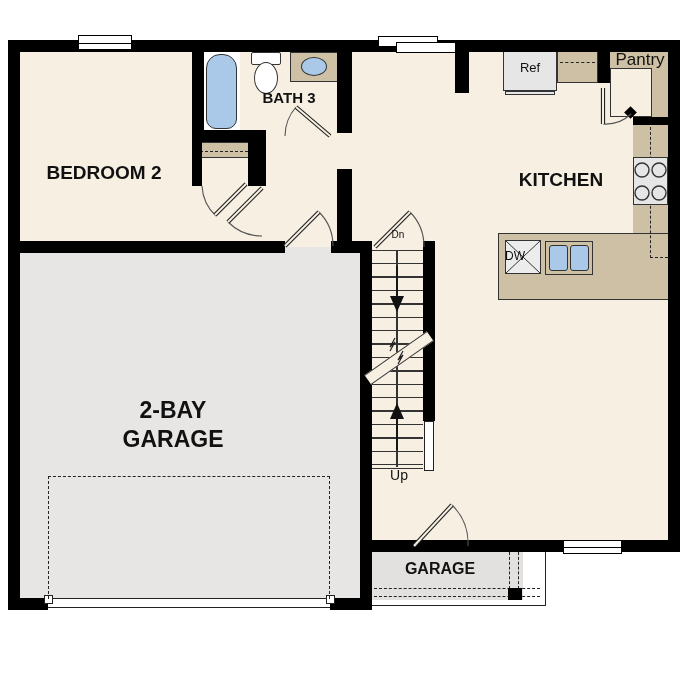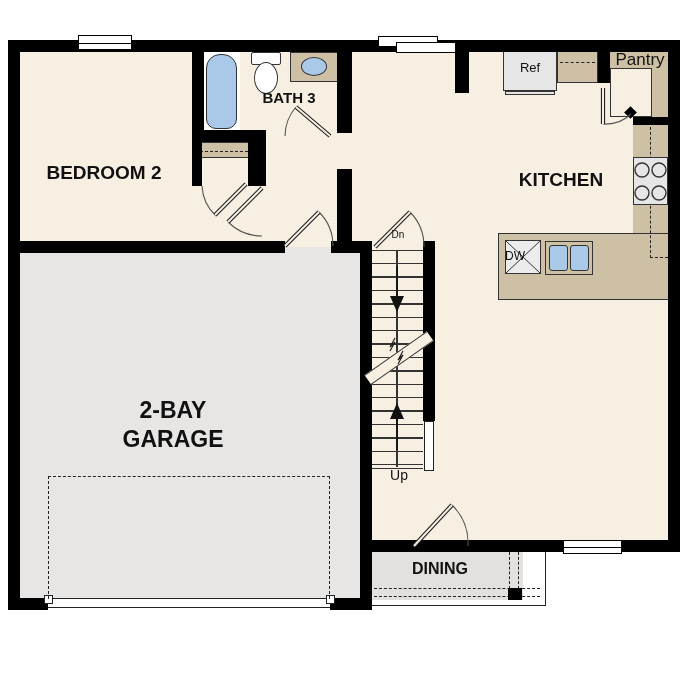--- a/index.html
+++ b/index.html
@@ -158,21 +158,21 @@
       <line x1="375" y1="247" x2="410" y2="212"></line>
       <line x1="414" y1="546" x2="452" y2="505"></line>
       <line x1="603" y1="88" x2="603" y2="124"></line>
     </g>
   </svg>
 
   <div class="label" style="left:29px;top:133px;width:150px;font-size:19px;margin-top:28px;">BEDROOM 2</div>
   <div class="label" style="left:248px;top:89px;width:82px;font-size:15px;">BATH 3</div>
   <div class="label" style="left:501px;top:168px;width:120px;font-size:19px;">KITCHEN</div>
   <div class="label" style="left:118px;top:396px;width:110px;font-size:23px;">2-BAY GARAGE</div>
-  <div class="label" style="left:404px;top:559px;width:72px;font-size:16px;">DINING</div>
+  <div class="label" style="left:404px;top:559px;width:72px;font-size:16px;">GARAGE</div>
 
   <div class="small-label" style="left:503px;top:60px;width:54px;font-size:13px;">Ref</div>
   <div class="small-label" style="left:612px;top:50px;width:56px;font-size:17px;">Pantry</div>
   <div class="small-label" style="left:505px;top:249px;width:16px;font-size:12px;">DW</div>
   <div class="small-label" style="left:383px;top:229px;width:30px;font-size:10px;">Dn</div>
   <div class="small-label" style="left:384px;top:467px;width:30px;font-size:14px;">Up</div>
 
 </div>
 
 </body></html>

